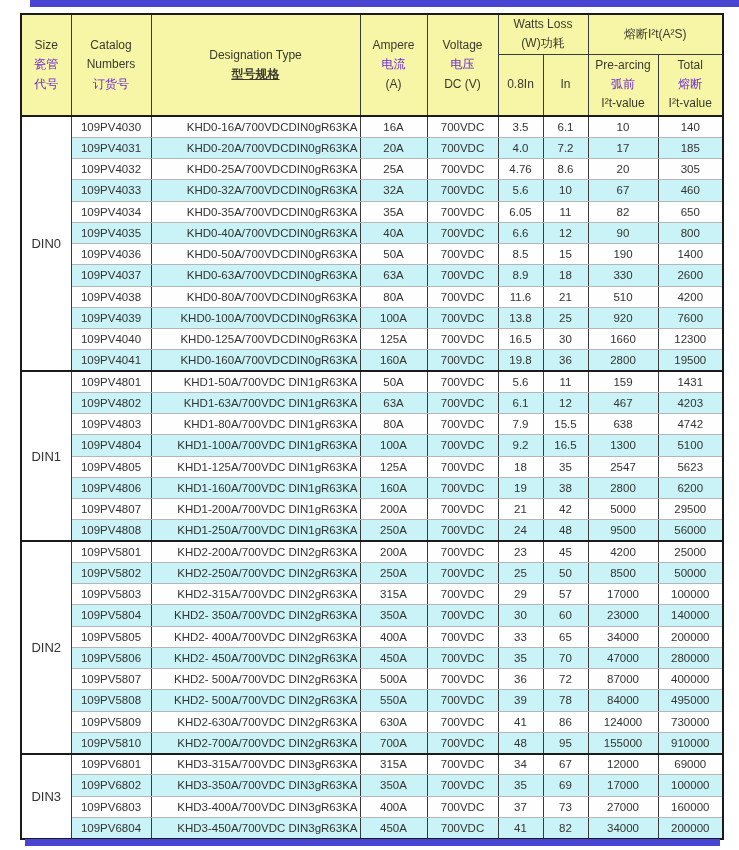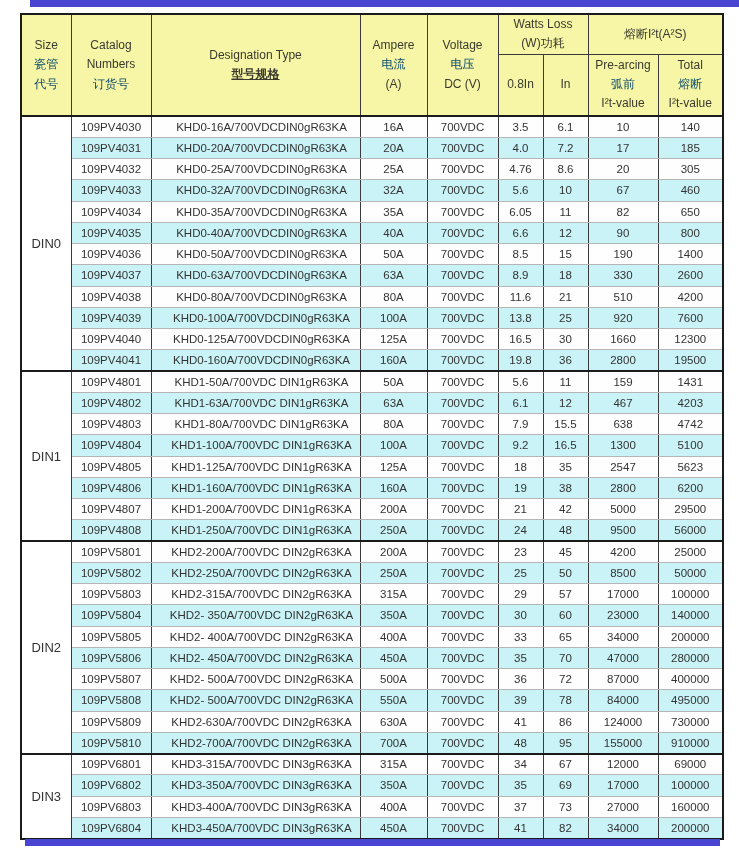--- a/index.html
+++ b/index.html
@@ -14,32 +14,32 @@
     position:absolute;left:20px;top:13px;width:702px;height:825px;
     border-collapse:collapse;table-layout:fixed;
     border:2px solid #1b1b1b;
   }
   thead th{
     background:#f6f6a6;color:#3a3a2e;font-weight:normal;font-size:12px;
     border:1px solid #3a3a3a;padding:0 2px;text-align:center;vertical-align:middle;
   }
   thead{border-bottom:2px solid #1b1b1b;}
   .hline{display:block;line-height:1.6;}
-  .cn{color:#0c4a6e;}
+  .cn{color:#6d28d9;}
   .bold{font-weight:bold;text-decoration:underline;}
   tbody.section{border-top:2px solid #1b1b1b;}
   tbody td{
     font-size:11.5px;color:#333;text-align:center;vertical-align:middle;
     border-left:1px solid #3a3a3a;border-right:1px solid #3a3a3a;
     border-top:1px solid #b5b5b5;border-bottom:1px solid #b5b5b5;
     padding:0 2px;background:#fefefe;overflow:hidden;white-space:nowrap;
   }
   tbody tr{height:21.26px;}
   tbody tr.alt td{background:#c9f3f6;}
-  tbody td.designation{text-align:center;padding-left:14px;}
+  tbody td.designation{text-align:right;padding-left:14px;}
   tbody td.size-cell{background:#ffffff;font-size:13px;color:#333;}
 </style>
 </head>
 <body>
 
 <div class="topbar"></div>
 
 <table class="fuse" id="fuse-table">
   <colgroup>
     <col style="width:50px">

